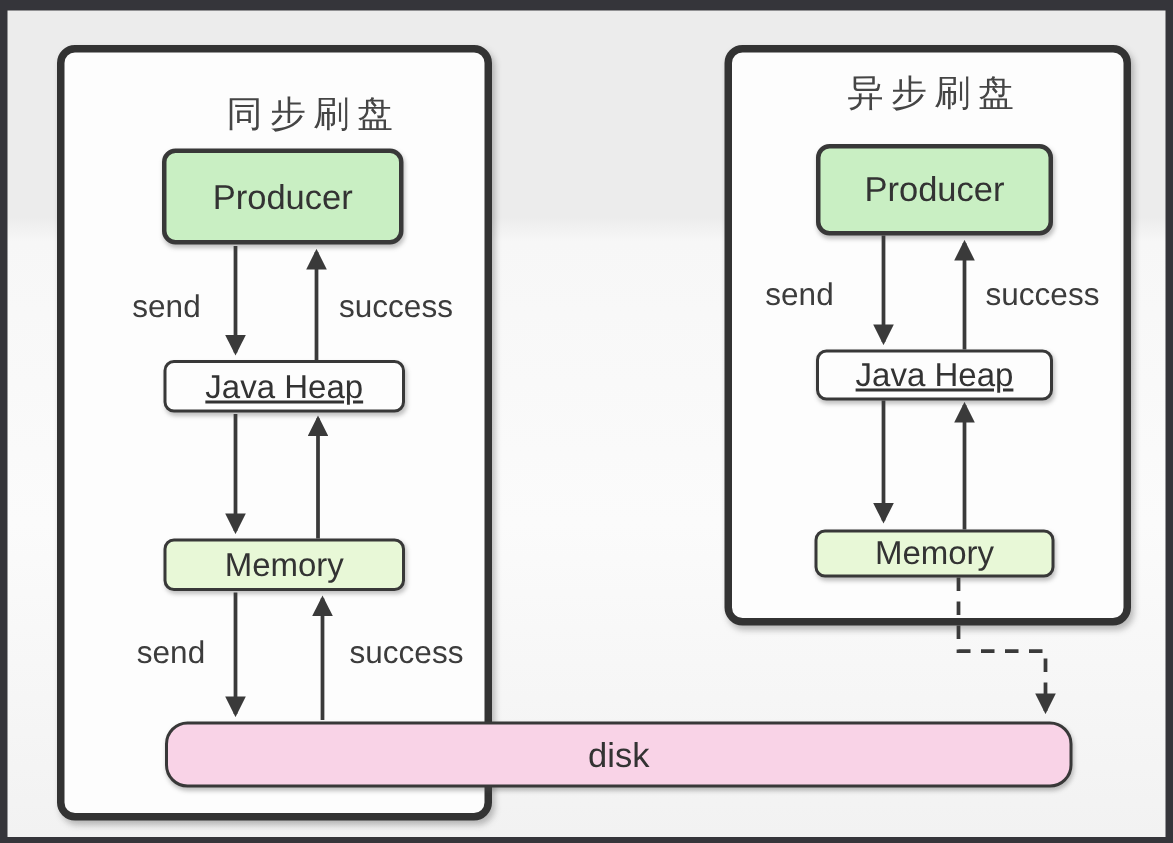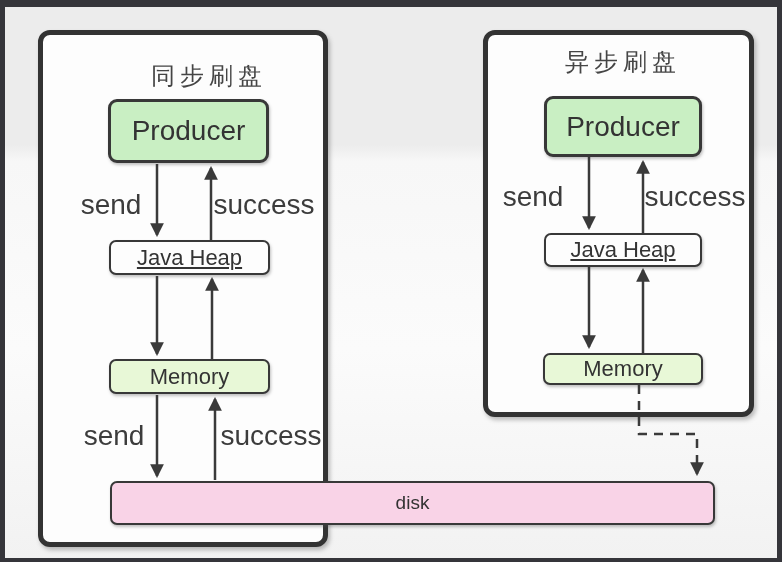--- a/index.html
+++ b/index.html
@@ -27,34 +27,34 @@
   }
   .title-sync{left:204px;top:69px;}
   .title-async{left:618px;top:55px;}
   .node{
     position:absolute;box-sizing:border-box;z-index:2;
     display:flex;align-items:center;justify-content:center;
     border:2.5px solid #383838;border-radius:7px;
     font-size:22px;color:#333;white-space:nowrap;
     box-shadow:1px 2px 3px rgba(80,80,80,.35);
   }
-  .node-producer{background:#c9efc3;border-width:3px;border-radius:9px;font-size:28px;}
+  .node-producer{background:#c9efc3;border-width:3px;border-radius:9px;font-size:23px;}
   .node-heap{background:#fdfdfd;text-decoration:underline;}
   .node-memory{background:#e8f8d7;}
-  .node-disk{background:#f9d3e7;font-size:19px;z-index:2;}
+  .node-disk{background:#f9d3e7;font-size:23px;z-index:2;border-radius:15px;}
   .sync-producer{left:103px;top:92px;width:161px;height:64px;}
   .sync-heap{left:104px;top:233px;width:161px;height:35px;}
   .sync-memory{left:104px;top:352px;width:161px;height:35px;}
   .async-producer{left:539px;top:89px;width:158px;height:61px;}
   .async-heap{left:539px;top:226px;width:158px;height:34px;}
   .async-memory{left:538px;top:346px;width:160px;height:32px;}
   .disk{left:105px;top:474px;width:605px;height:44px;}
   .edge-label{
     position:absolute;transform:translate(-50%,-50%);
-    font-size:28px;color:#3c3c3c;white-space:nowrap;z-index:2;
+    font-size:21px;color:#3c3c3c;white-space:nowrap;z-index:2;
   }
   .lbl-sync-send{left:106px;top:198px;}
   .lbl-sync-success-top{left:259px;top:198px;}
   .lbl-sync-flush{left:109px;top:429px;}
   .lbl-sync-success-bottom{left:266px;top:429px;}
   .lbl-async-send{left:528px;top:190px;}
   .lbl-async-success{left:690px;top:190px;}
   .overlay{position:absolute;left:0;top:0;z-index:3;pointer-events:none;}
   .conn{stroke:#3a3a3a;stroke-width:2.5;fill:none;}
   .conn-dashed{stroke-dasharray:9 7;}

